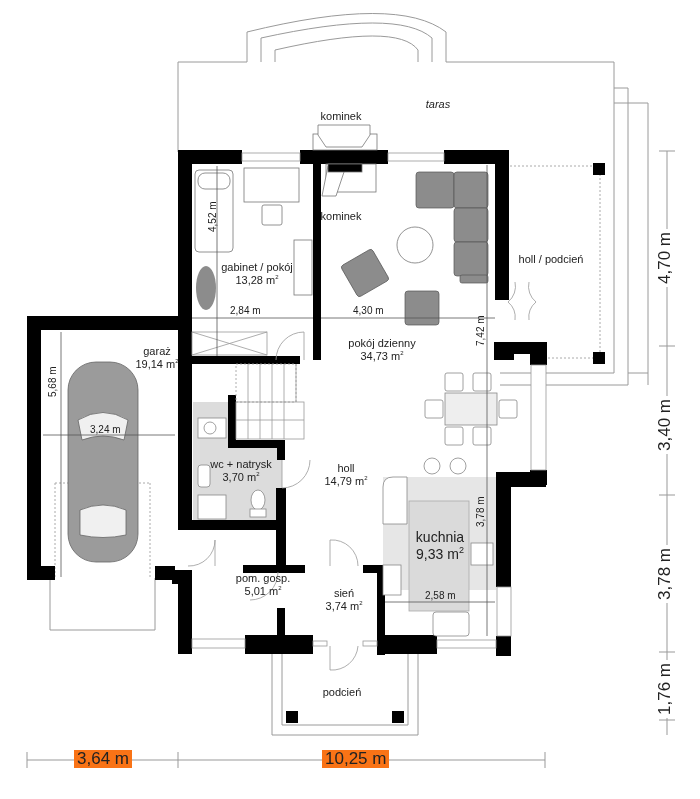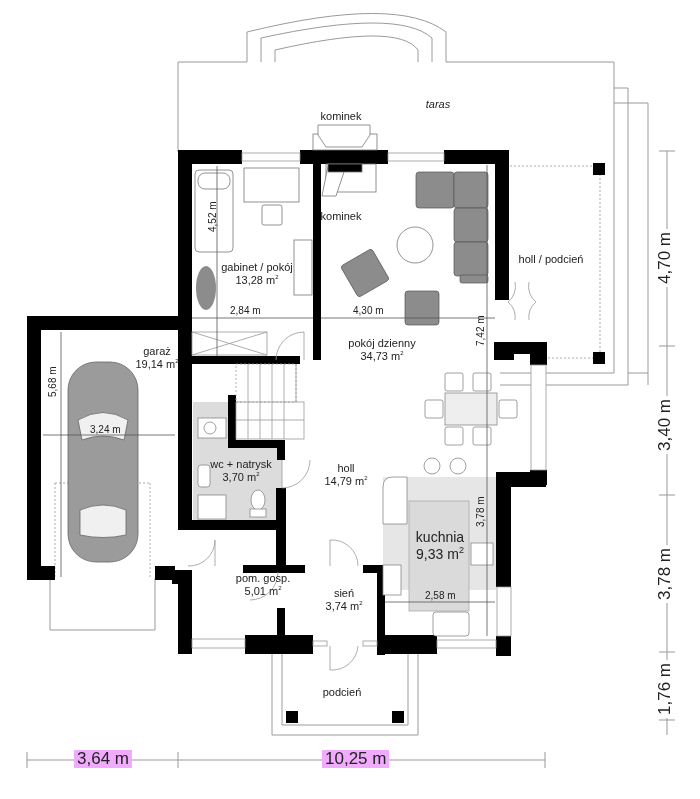--- a/index.html
+++ b/index.html
@@ -3,21 +3,21 @@
 <meta charset="utf-8">
 <style>
   html,body{margin:0;padding:0;background:#ffffff;}
   body{width:700px;height:799px;position:relative;overflow:hidden;font-family:"Liberation Sans",sans-serif;}
   svg{position:absolute;left:0;top:0;}
   .lbl{position:absolute;font-family:"Liberation Sans",sans-serif;color:#222;font-size:11px;line-height:13px;text-align:center;white-space:nowrap;transform:translateX(-50%);}
   .lbl sup{font-size:6px;vertical-align:top;line-height:6px;}
   .big{font-size:14px;line-height:17px;}
   .dim{position:absolute;font-size:10px;color:#222;white-space:nowrap;line-height:11px;}
   .vdim{position:absolute;font-size:10px;color:#222;white-space:nowrap;transform:rotate(-90deg);transform-origin:left top;line-height:11px;}
-  .outer-dim{position:absolute;font-size:17px;color:#222;background:#f0abfc;white-space:nowrap;line-height:18px;padding:0 3px;}
+  .outer-dim{position:absolute;font-size:17px;color:#222;background:#f97316;white-space:nowrap;line-height:18px;padding:0 3px;}
   .outer-vdim{position:absolute;font-size:17px;color:#222;background:#fff;white-space:nowrap;line-height:18px;padding:0 3px;transform:rotate(-90deg);transform-origin:left top;}
 </style>
 </head>
 <body>
 
 <svg width="700" height="799" viewBox="0 0 700 799">
 
   <g fill="none" stroke="#9a9a9a" stroke-width="1">
     <path d="M178 62 L247 62 L247 32 Q398 -5 446 32 L446 62 L614 62 L614 373 L500 373"></path>
     <path d="M261 62 L261 38 Q398 8 432 38 L432 62"></path>

